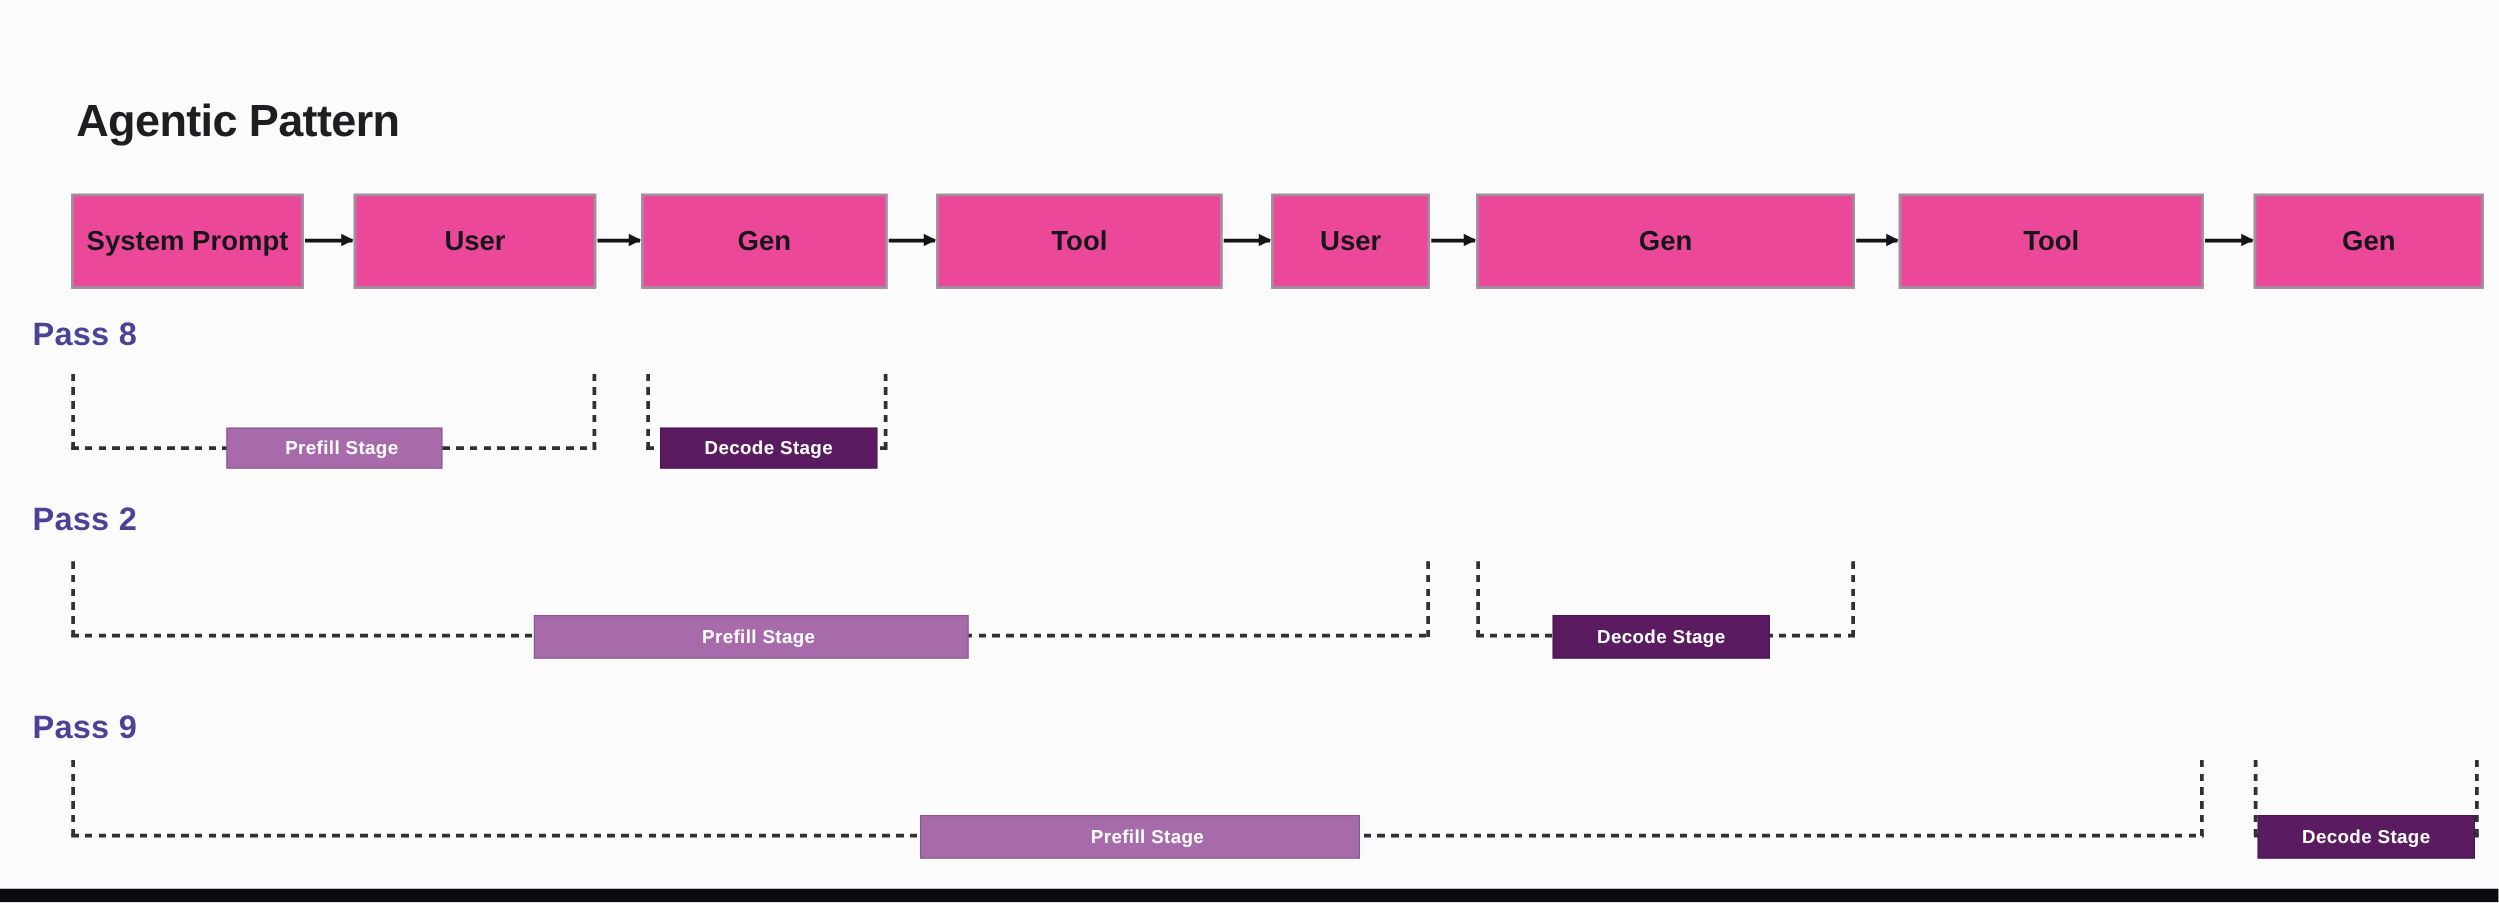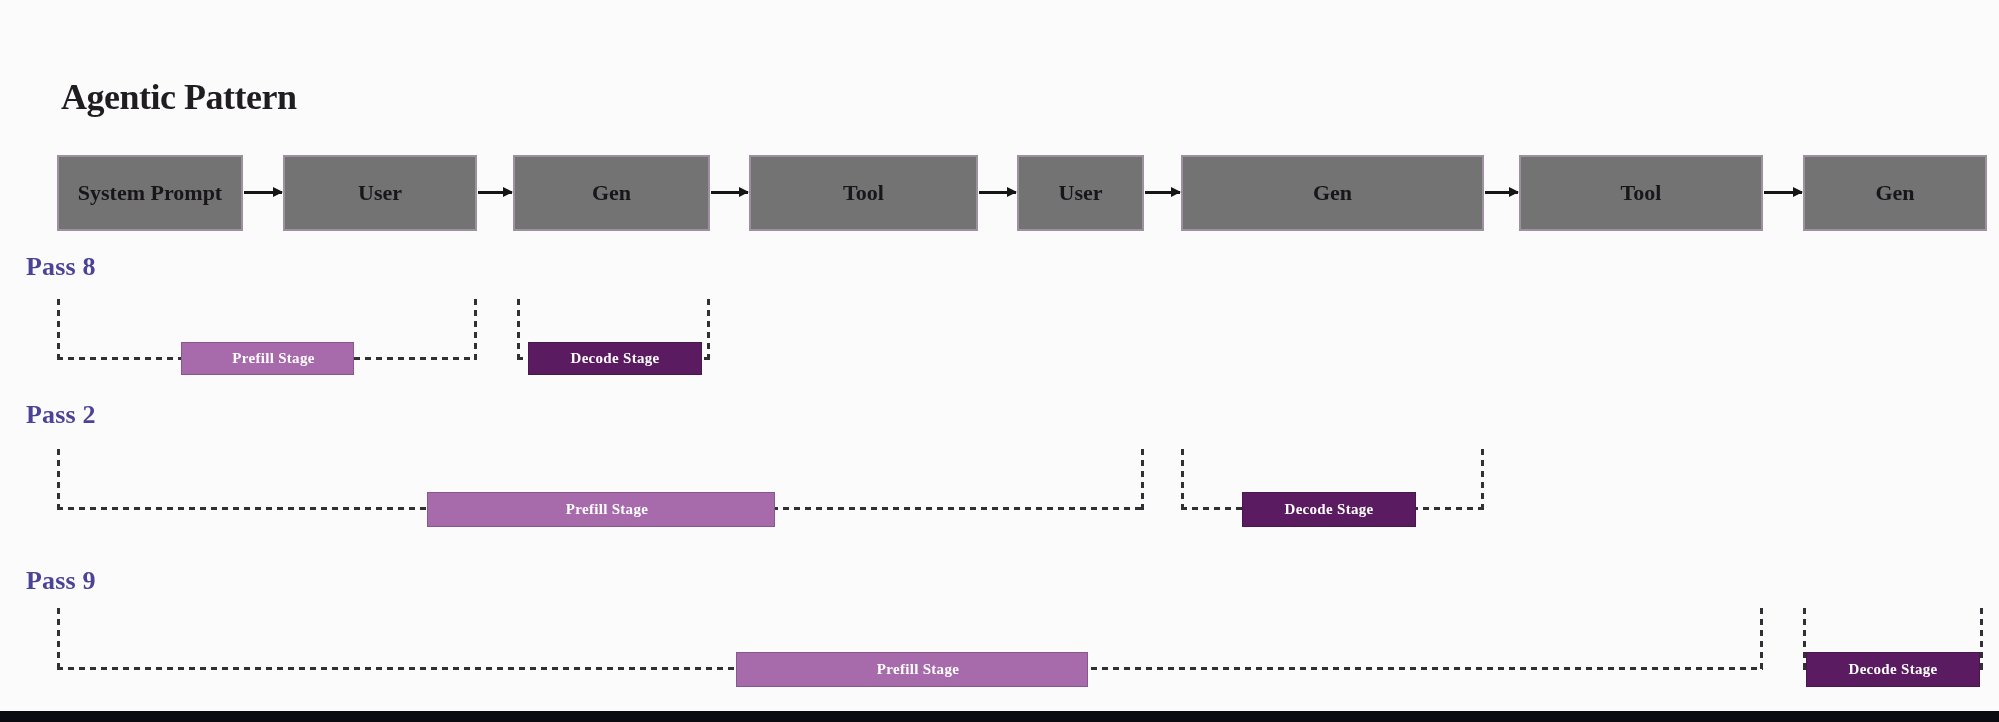--- a/index.html
+++ b/index.html
@@ -7,39 +7,38 @@
     padding: 0;
     background: #ffffff;
     font-family: "Liberation Sans", sans-serif;
   }
   .canvas {
     position: relative;
     width: 1999px;
     height: 722px;
     background: #fcfbfc;
     overflow: hidden;
-    font-family: Liberation Serif, serif;
   }
   .title {
     position: absolute;
     left: 61px;
     top: 76px;
     margin: 0;
     font-size: 36px;
     font-weight: 800;
     letter-spacing: -0.5px;
     color: var(--title, #1f1d21);
   }
   
   .flow-box {
     position: absolute;
     top: 155px;
     height: 76px;
     box-sizing: border-box;
-    background: #737373;
+    background: #ec4899;
     border: 2px solid var(--box-border, #9d91a0);
     display: flex;
     align-items: center;
     justify-content: center;
   }
   .flow-box .lbl {
     font-size: 22px;
     font-weight: 700;
     color: #18151b;
     white-space: nowrap;

